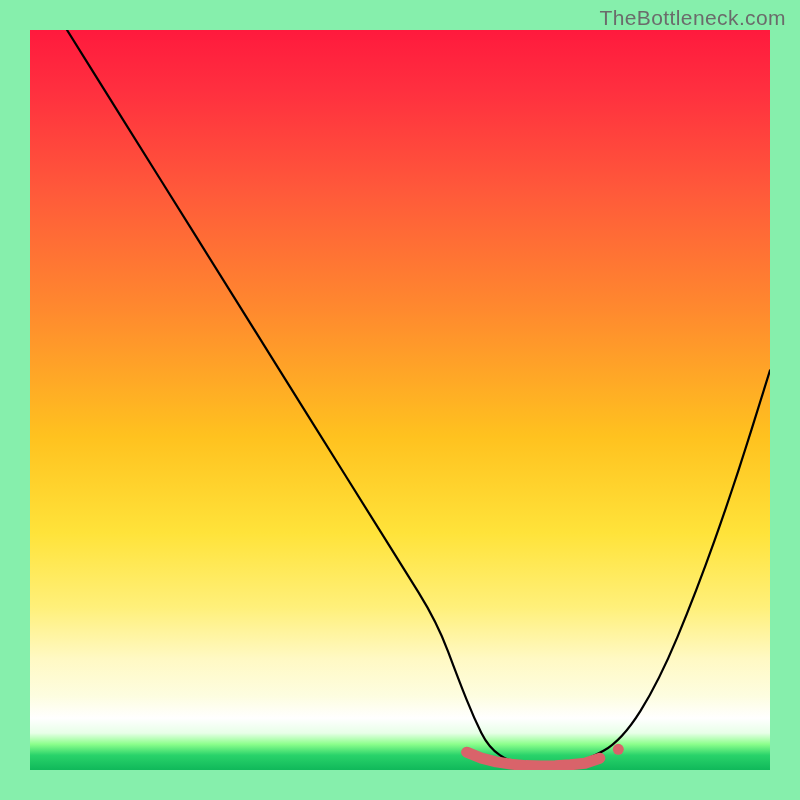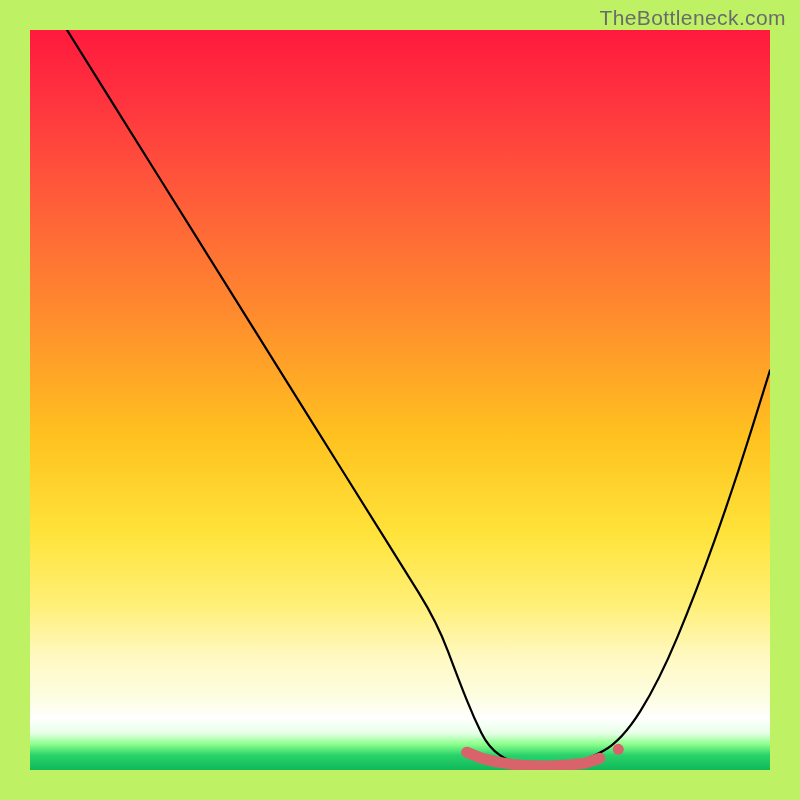--- a/index.html
+++ b/index.html
@@ -10,21 +10,21 @@
     background: #000;
     overflow: hidden;
     font-family: Arial, Helvetica, sans-serif;
   }
   .frame {
     position: absolute;
     left: 0;
     top: 0;
     width: 800px;
     height: 800px;
-    background: #bef264;
+    background: #86efac;
   }
   .plot {
     position: absolute;
     left: 30px;
     top: 30px;
     width: 740px;
     height: 740px;
     
     background: linear-gradient(
       to bottom,

